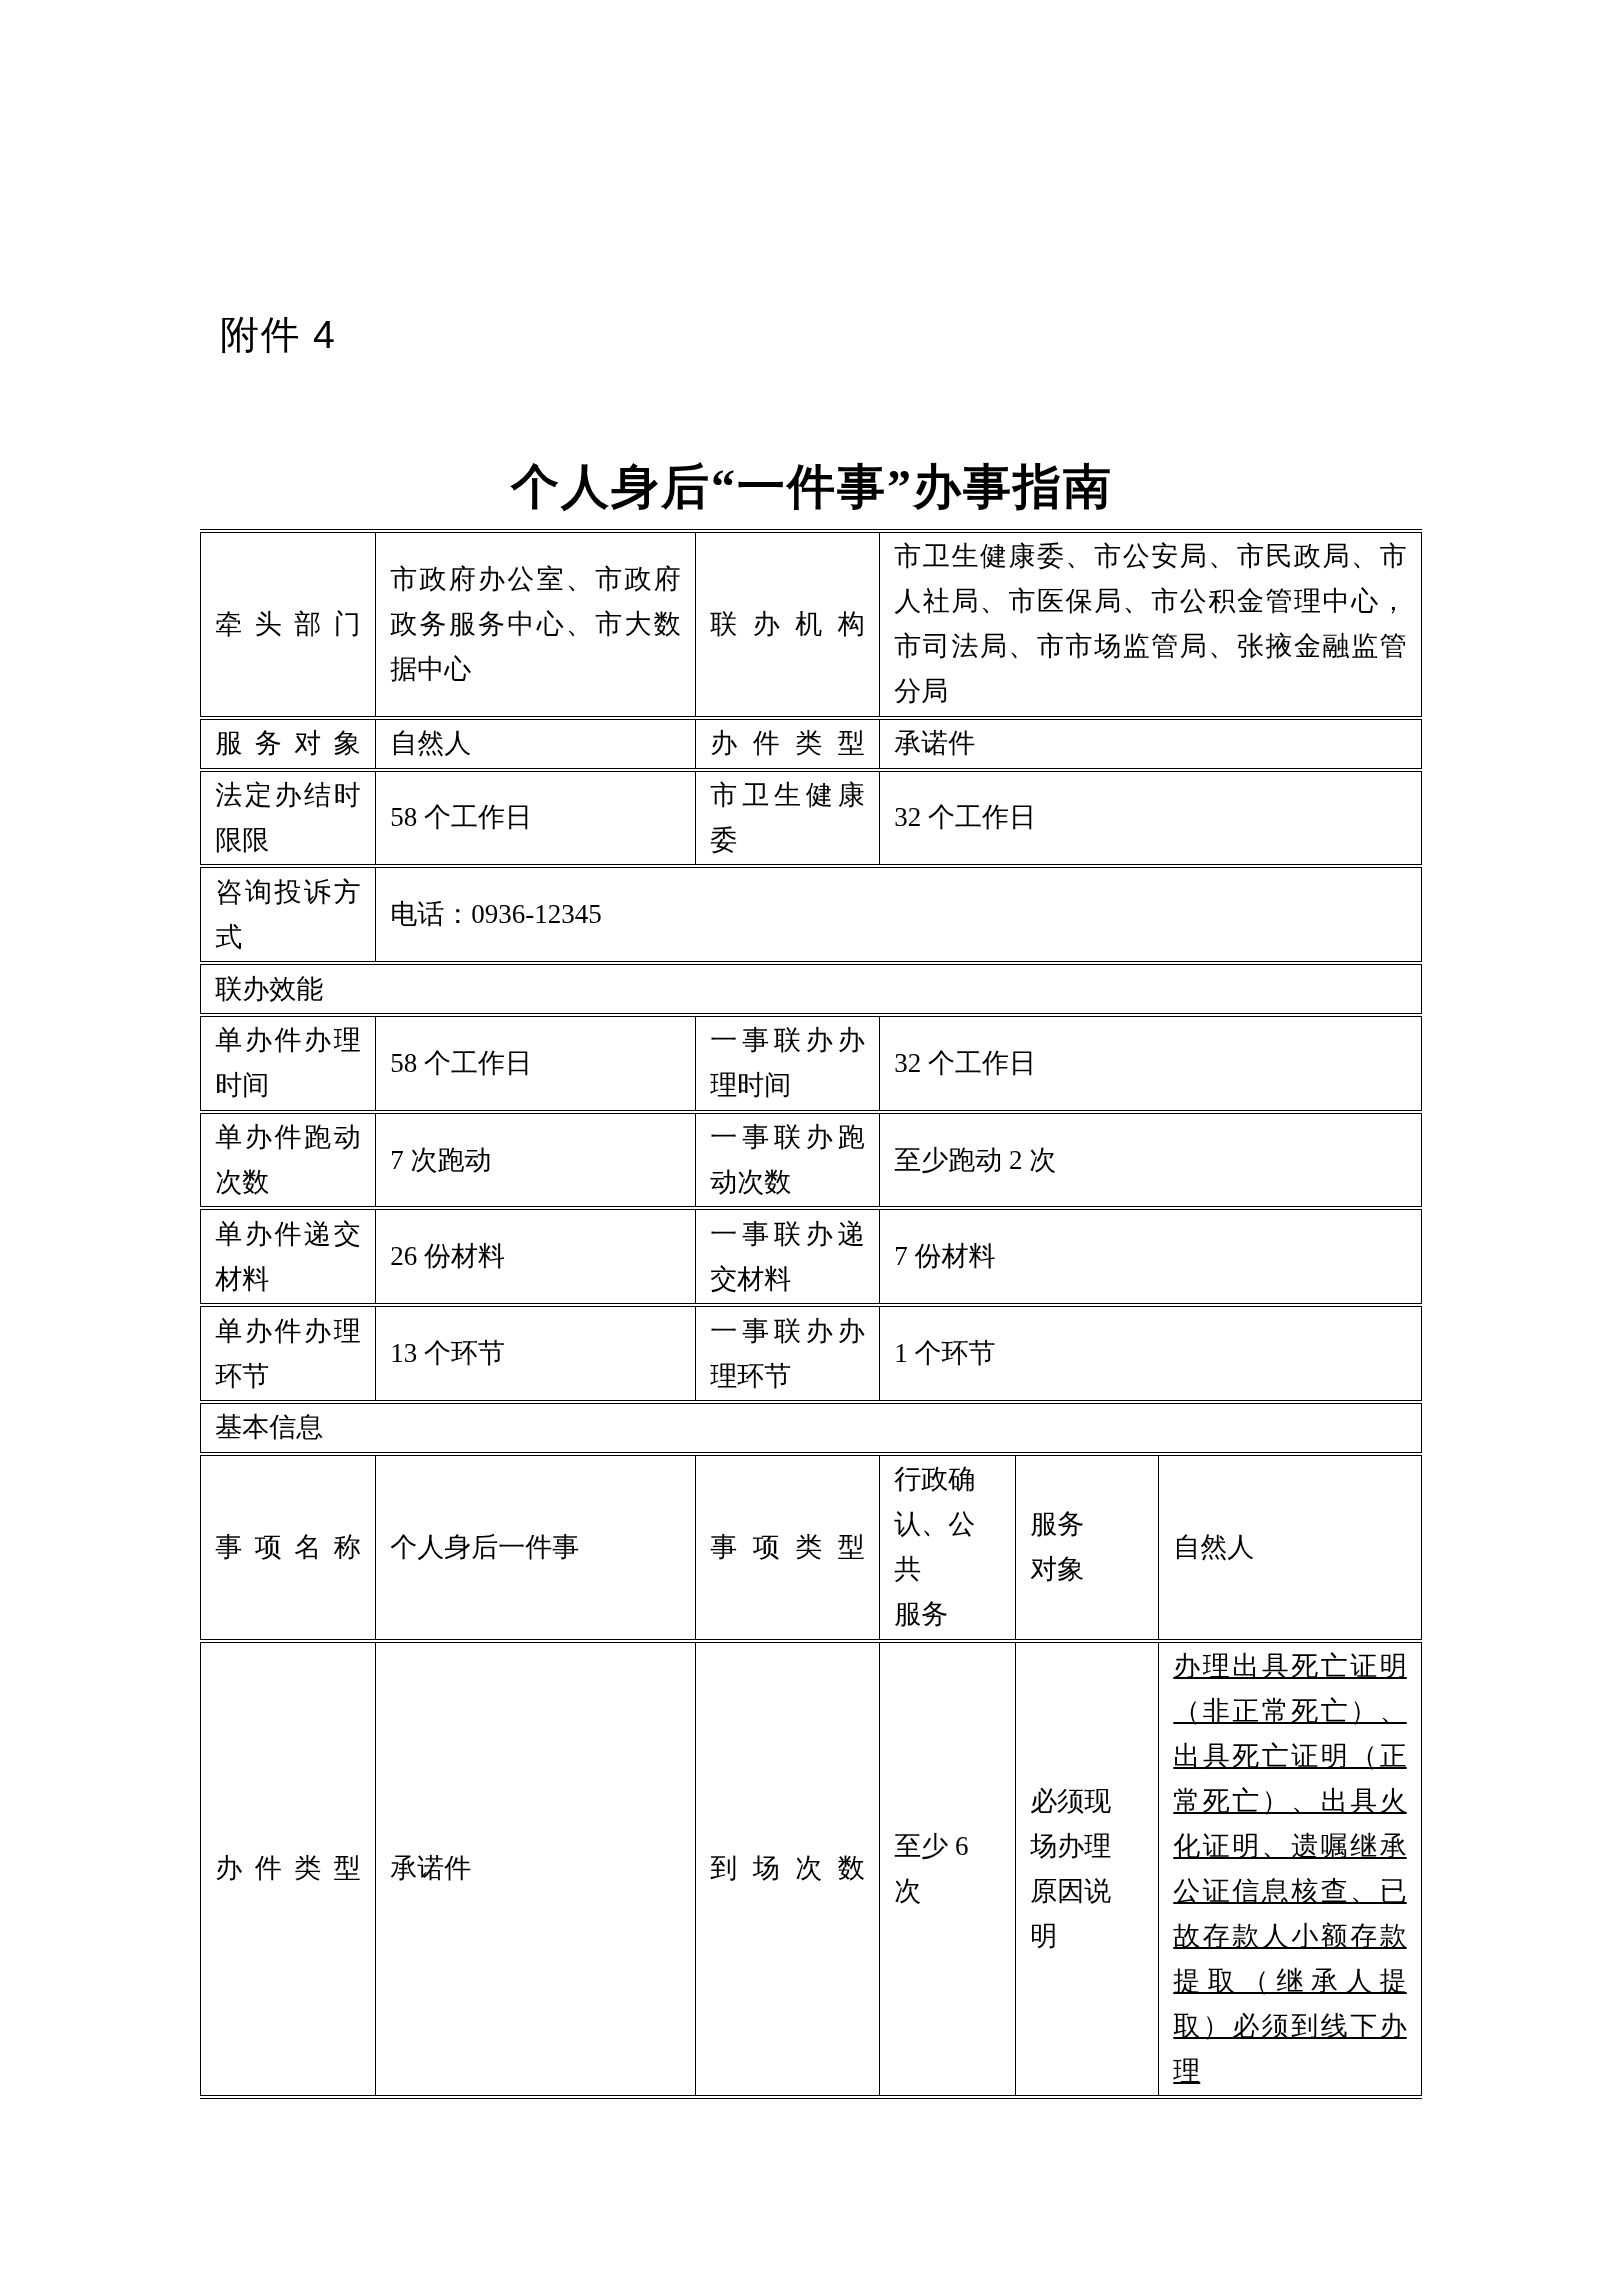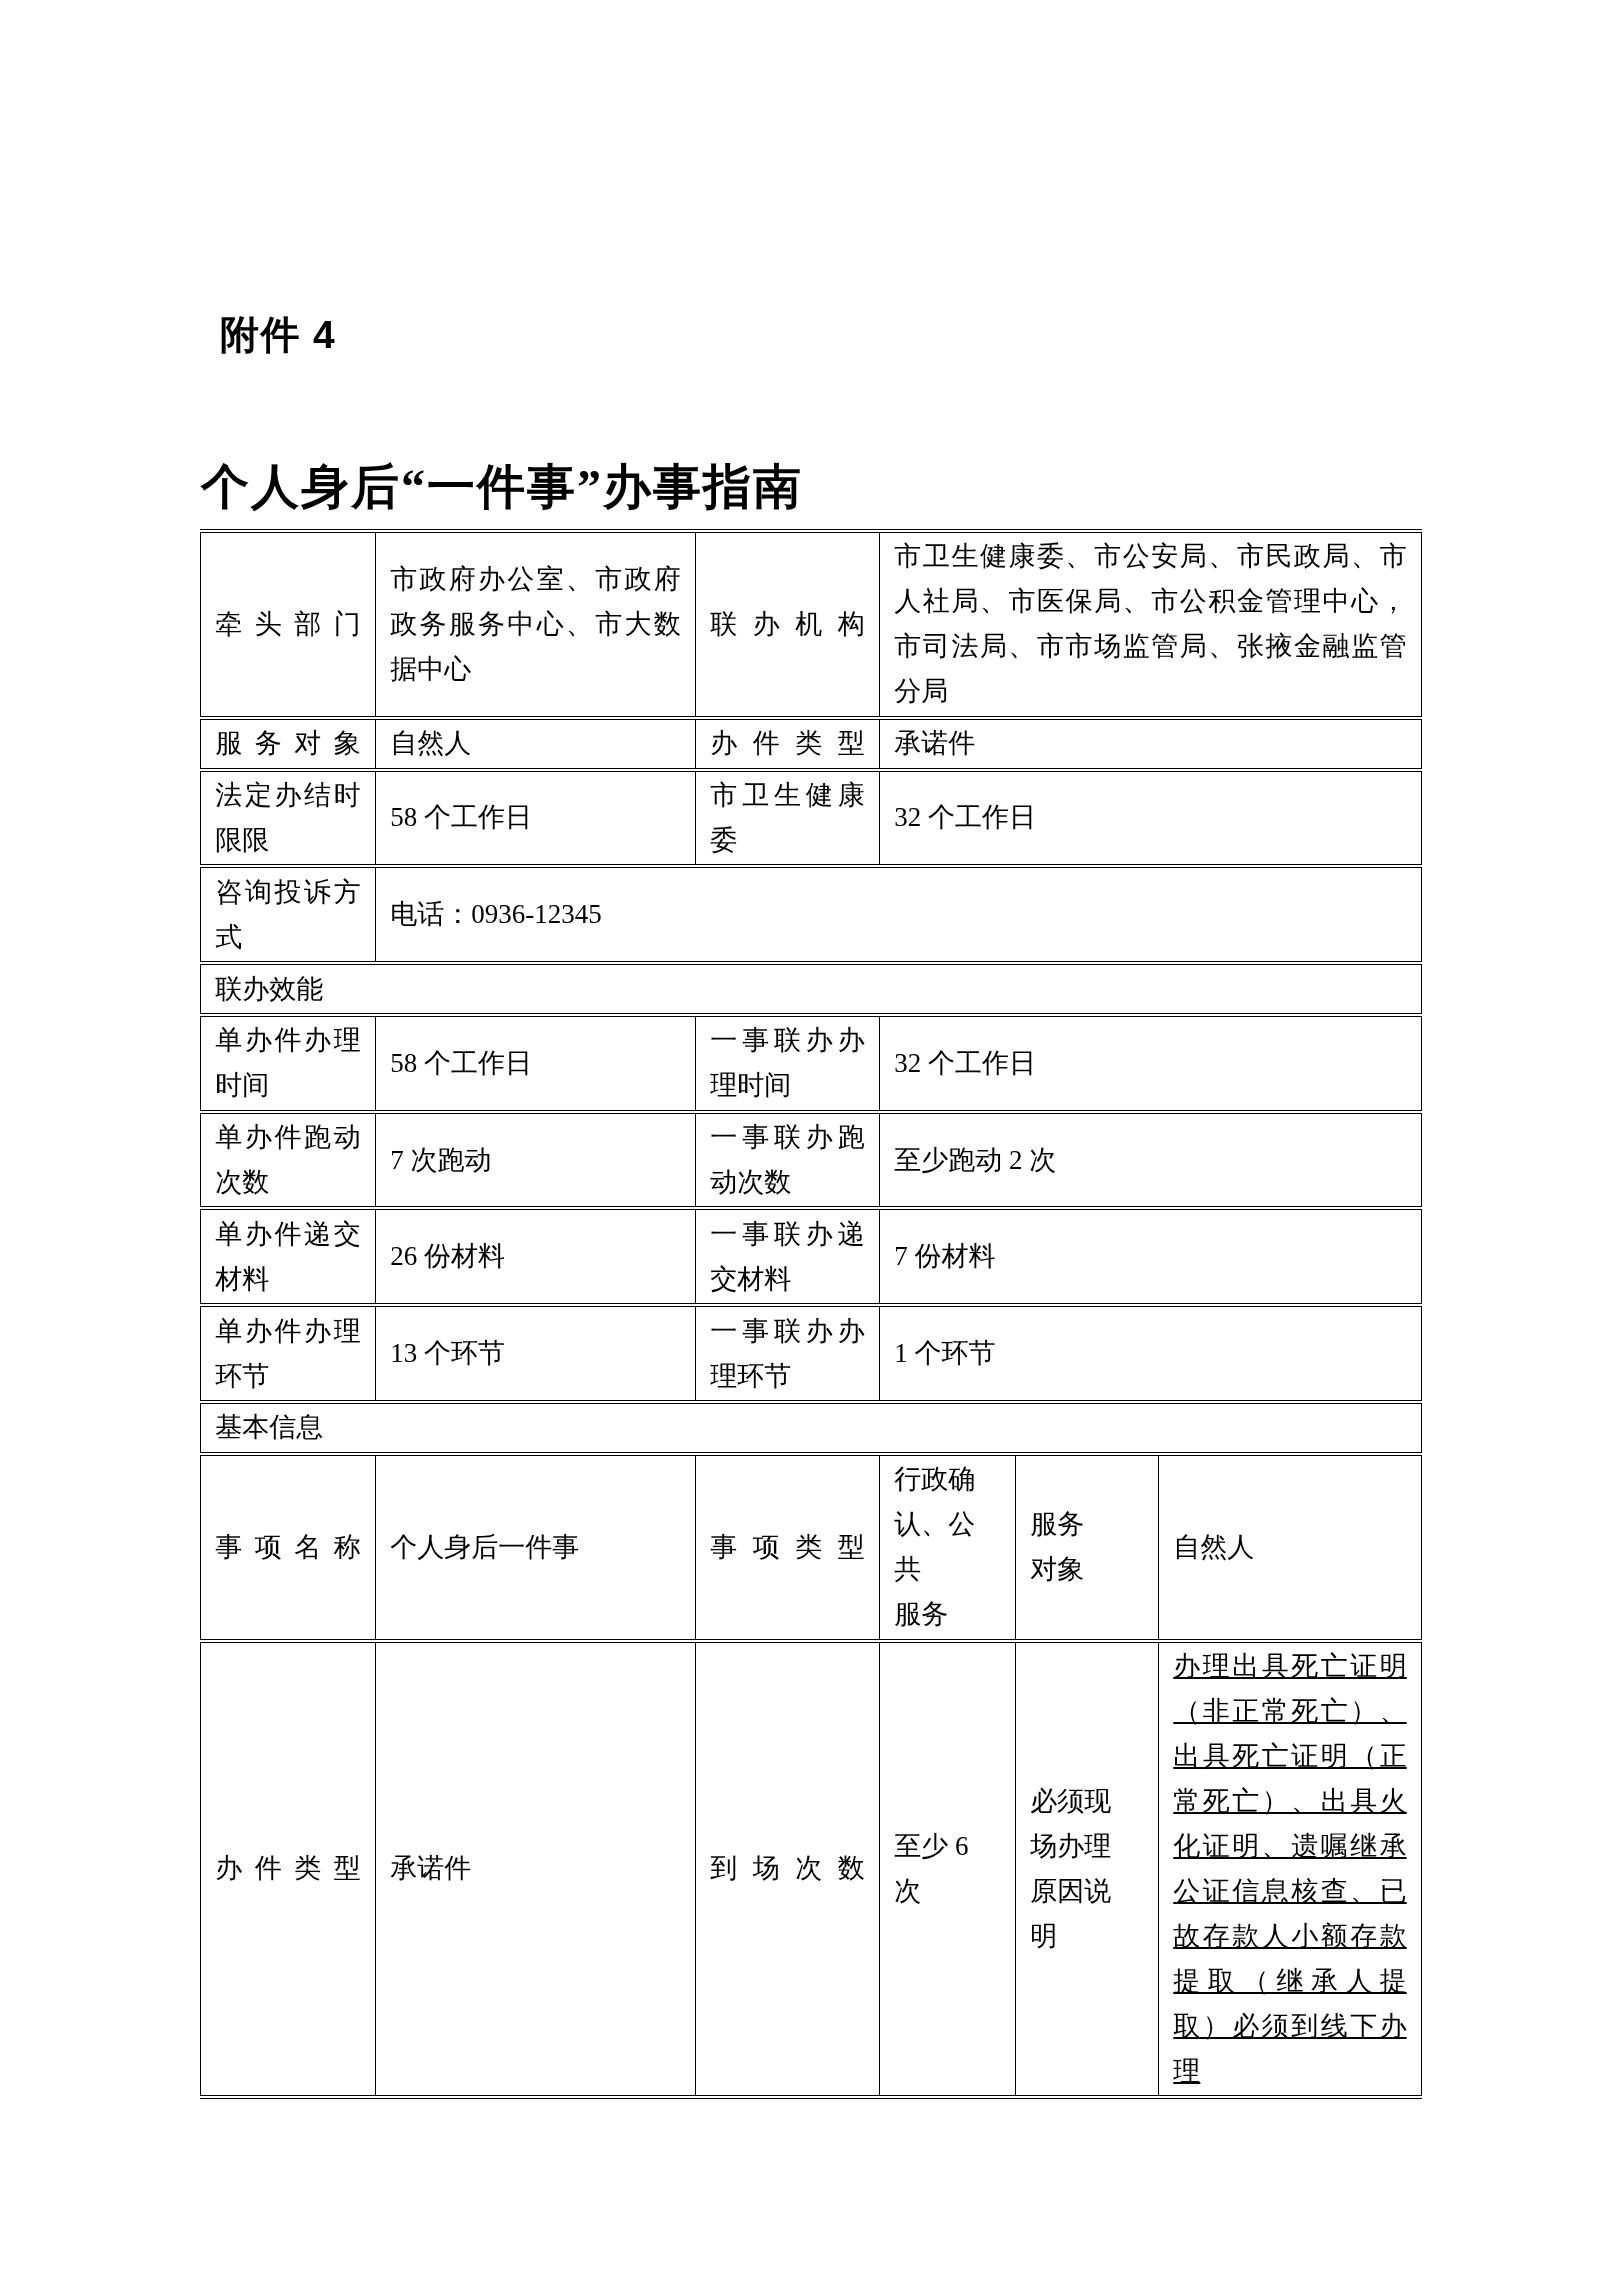--- a/index.html
+++ b/index.html
@@ -11,26 +11,26 @@
     position: relative;
   }
   .page { position: absolute; inset: 0; }
   .attachment-label {
     position: absolute;
     left: 220px; top: 308px;
     font-size: 39px;
     font-family: "Liberation Sans", "DejaVu Sans", sans-serif;
     letter-spacing: 1.4px;
     white-space: pre;
-    font-weight: bold;
   }
   .doc-title {
     position: absolute;
     left: 201px; top: 455px;
     width: 1222px;
+    text-align: center;
     font-size: 48px;
     font-weight: bold;
     letter-spacing: 2px;
   }
   table.guide-table {
     position: absolute;
     left: 200px; top: 529px;
     width: 1222px;
     border-collapse: collapse;
     table-layout: fixed;

